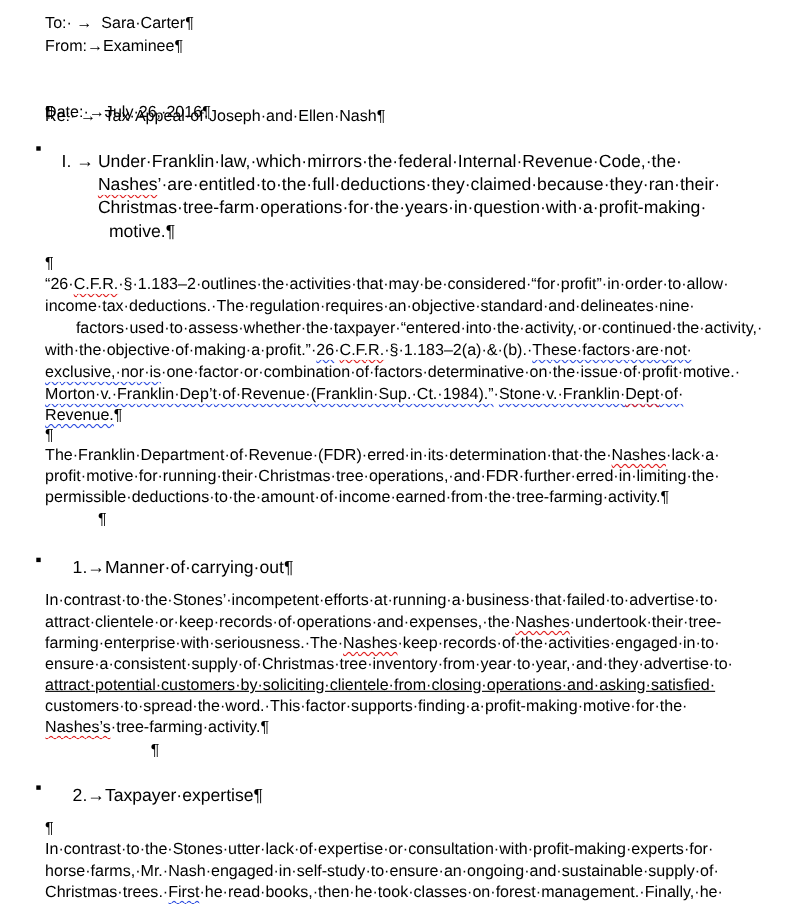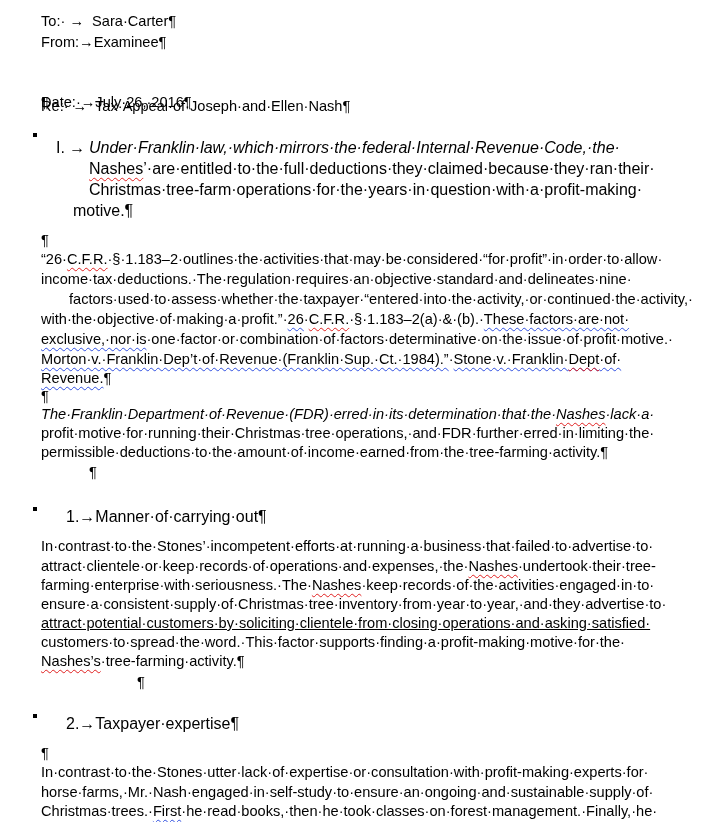--- a/index.html
+++ b/index.html
@@ -17,36 +17,36 @@
 <div>
 
   <div class="line" style="left:41px;top:11px;">To:· →  Sara·Carter¶</div>
   <div class="line" style="left:41px;top:32px;">From:→Examinee¶</div>
   <div class="line" style="left:41px;top:60px;margin-top:32px;">Date:·→July·26,·2016¶</div>
   <div class="line" style="left:41px;top:72px;margin-top:24px;">Re:· →  Tax·Appeal·of·Joseph·and·Ellen·Nash¶</div>
   <div class="line" style="left:41px;top:92px;">¶</div>
 
   <div class="sq" style="left:33px;top:133px;"></div>
   <div class="line big" style="left:56px;top:138px;">I. →</div>
-  <div class="line big" style="left:89px;top:138px;font-style:italic;">Under·Franklin·law,·which·mirrors·the·federal·Internal·Revenue·Code,·the·</div>
+  <div class="line big" style="left:89px;top:138px;">Under·Franklin·law,·which·mirrors·the·federal·Internal·Revenue·Code,·the·</div>
   <div class="line big" style="left:89px;top:159px;"><span class="sp">Nashes</span><span>’·are·entitled·to·the·full·deductions·they·claimed·because·they·ran·their·</span></div>
   <div class="line big" style="left:89px;top:180px;">Christmas·tree-farm·operations·for·the·years·in·question·with·a·profit-making·</div>
-  <div class="line big" style="left:73px;top:201px;">motive.¶</div>
+  <div class="line big" style="left:99px;top:201px;">motive.¶</div>
 
   <div class="line" style="left:41px;top:230px;">¶</div>
   <div class="line" style="left:41px;top:249px;"><span>“26·</span><span class="sp">C.F.R.</span><span>·§·1.183–2·outlines·the·activities·that·may·be·considered·“for·profit”·in·order·to·allow·</span></div>
   <div class="line" style="left:41px;top:269px;">income·tax·deductions.·The·regulation·requires·an·objective·standard·and·delineates·nine·</div>
   <div class="line" style="left:41px;top:289px;margin-left:28px;">factors·used·to·assess·whether·the·taxpayer·“entered·into·the·activity,·or·continued·the·activity,·</div>
   <div class="line" style="left:41px;top:309px;"><span>with·the·objective·of·making·a·profit.”·</span><span class="gr">26</span><span>·</span><span class="sp">C.F.R.</span><span>·§·1.183–2(a)·&amp;·(b).·</span><span class="gr">These·factors·are·not·</span></div>
   <div class="line" style="left:41px;top:329px;"><span class="gr">exclusive,·nor·is</span><span>·one·factor·or·combination·of·factors·determinative·on·the·issue·of·profit·motive.·</span></div>
   <div class="line" style="left:41px;top:349px;"><span class="gr">Morton·v.·Franklin·Dep’t·of·Revenue·(Franklin·Sup.·Ct.·1984).”</span><span>·</span><span class="gr"><span>Stone·v.·Franklin·</span><span class="sp">Dept</span><span>·of·</span></span></div>
   <div class="line" style="left:41px;top:368px;"><span class="gr">Revenue.</span><span>¶</span></div>
 
   <div class="line" style="left:41px;top:386px;">¶</div>
-  <div class="line" style="left:41px;top:404px;font-style:italic;"><span>The·Franklin·Department·of·Revenue·(FDR)·erred·in·its·determination·that·the·</span><span class="sp">Nashes</span><span>·lack·a·</span></div>
+  <div class="line" style="left:41px;top:404px;"><span>The·Franklin·Department·of·Revenue·(FDR)·erred·in·its·determination·that·the·</span><span class="sp">Nashes</span><span>·lack·a·</span></div>
   <div class="line" style="left:41px;top:423px;">profit·motive·for·running·their·Christmas·tree·operations,·and·FDR·further·erred·in·limiting·the·</div>
   <div class="line" style="left:41px;top:442px;">permissible·deductions·to·the·amount·of·income·earned·from·the·tree-farming·activity.¶</div>
   <div class="line" style="left:89px;top:462px;">¶</div>
 
   <div class="sq" style="left:33px;top:507px;"></div>
   <div class="line big" style="left:66px;top:507px;">1.→Manner·of·carrying·out¶</div>
   <div class="line" style="left:41px;top:536px;">In·contrast·to·the·Stones’·incompetent·efforts·at·running·a·business·that·failed·to·advertise·to·</div>
   <div class="line" style="left:41px;top:556px;"><span>attract·clientele·or·keep·records·of·operations·and·expenses,·the·</span><span class="sp">Nashes</span><span>·undertook·their·tree-</span></div>
   <div class="line" style="left:41px;top:575px;"><span>farming·enterprise·with·seriousness.·The·</span><span class="sp">Nashes</span><span>·keep·records·of·the·activities·engaged·in·to·</span></div>
   <div class="line" style="left:41px;top:594px;">ensure·a·consistent·supply·of·Christmas·tree·inventory·from·year·to·year,·and·they·advertise·to·</div>

